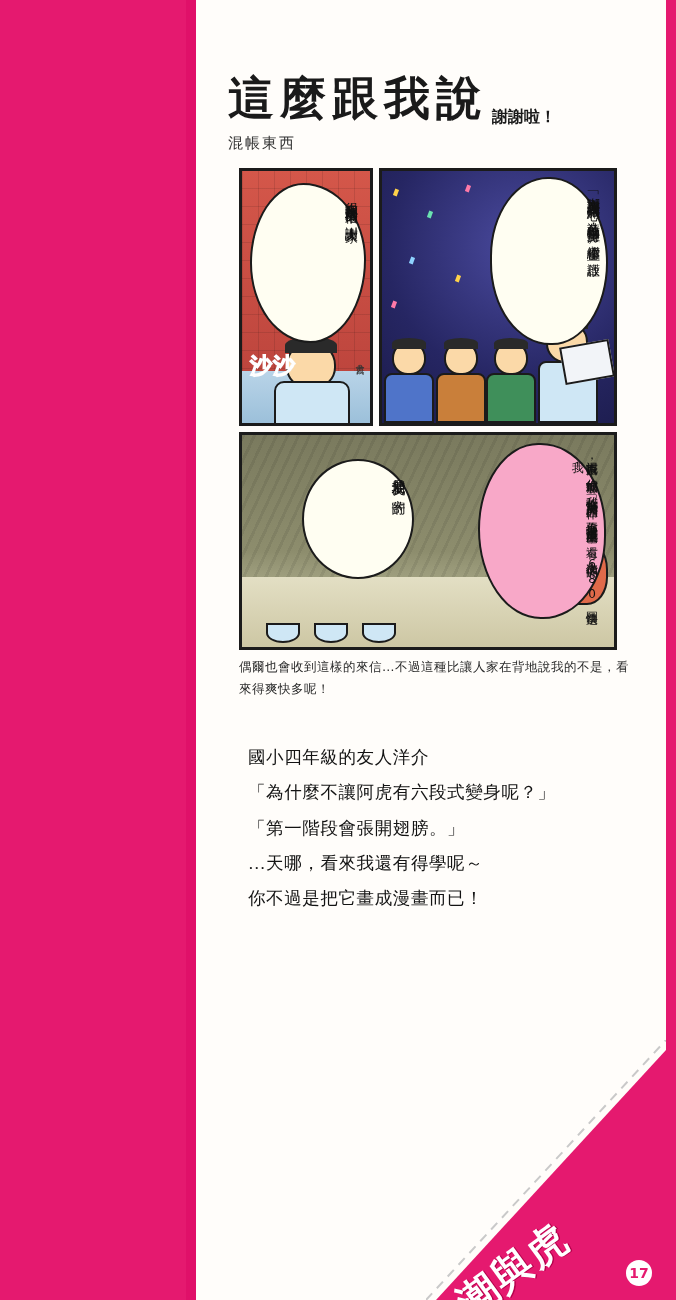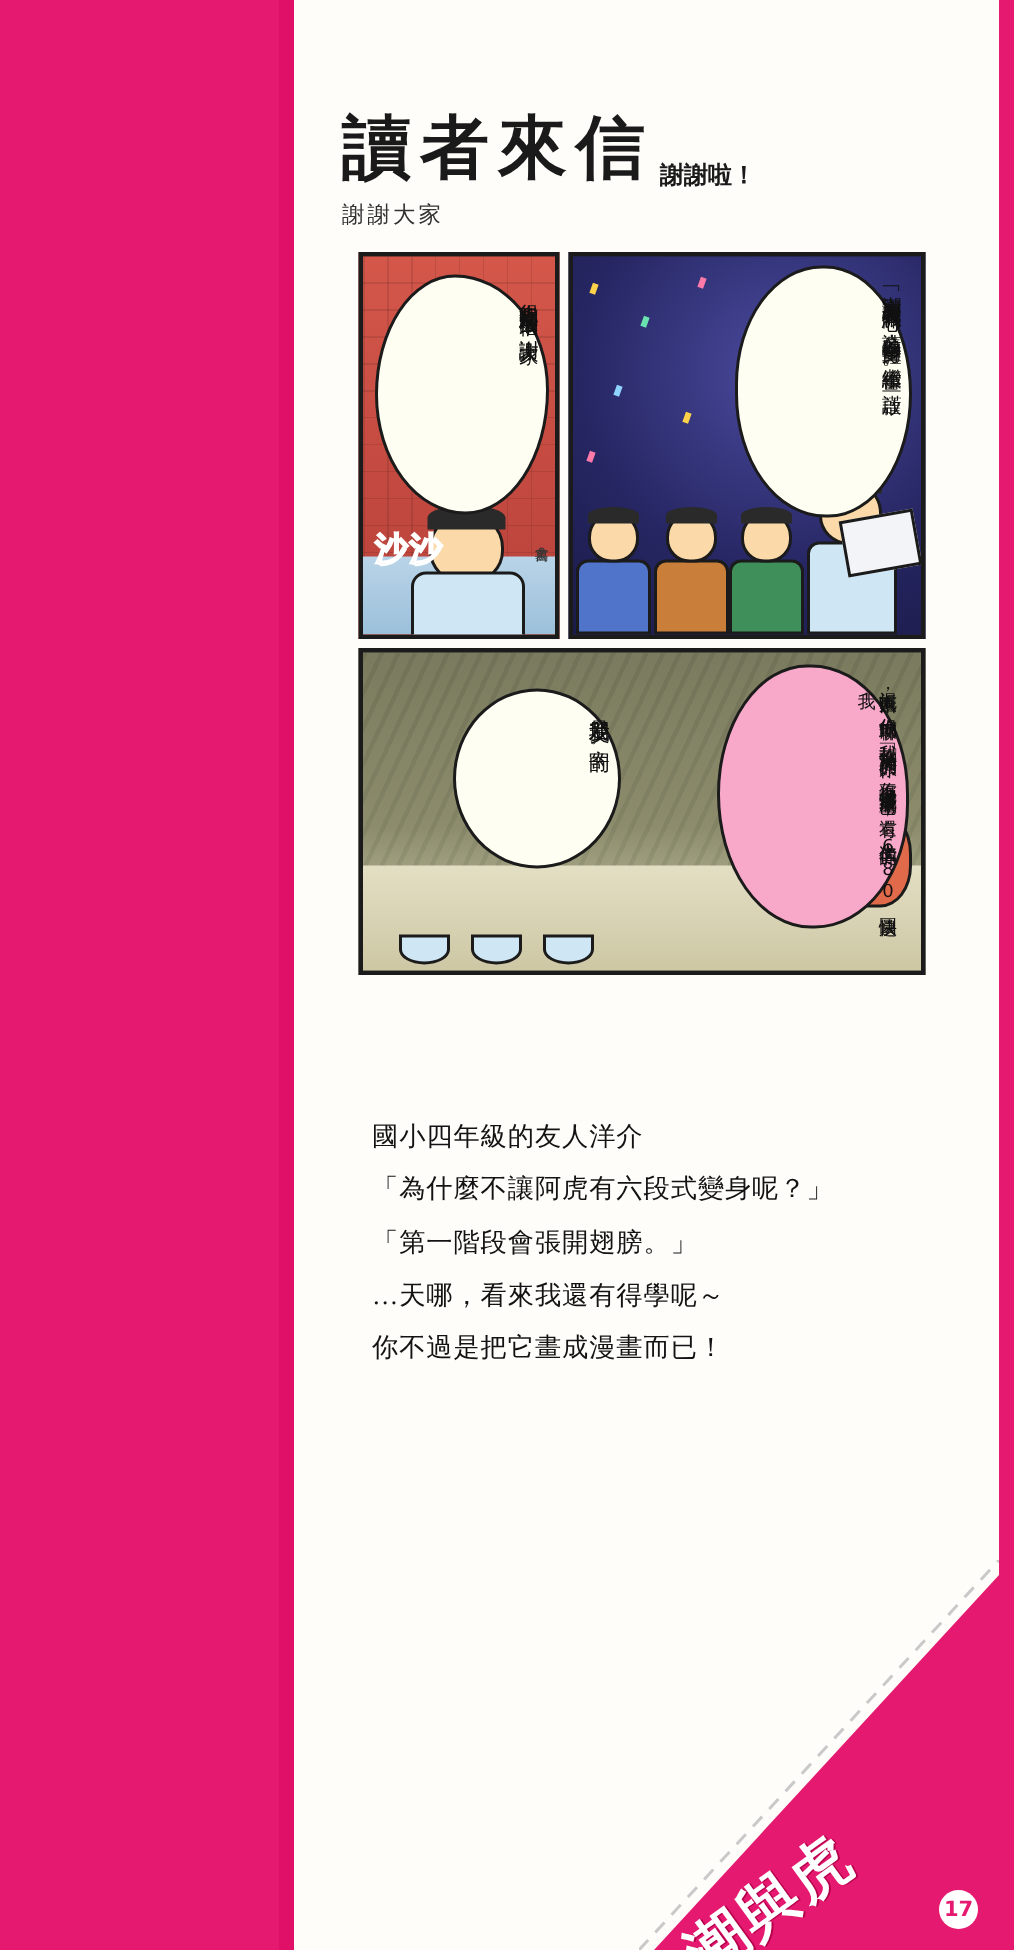--- a/index.html
+++ b/index.html
@@ -263,22 +263,22 @@
 <body>
 
 <div class="page">
 
   <div class="band-left"></div>
   <div class="band-left-edge"></div>
   <div class="white-col"></div>
   <div class="band-right"></div>
 
   <div class="title-wrap">
-    <span class="title-main">讀者來信</span><span class="title-sub">謝謝啦！</span>
-    <div class="title-author">謝謝大家</div>
+    <span class="title-main">這麼跟我說</span><span class="title-sub">謝謝啦！</span>
+    <div class="title-author">混帳東西</div>
   </div>
 
   <div class="comic">
 
     <div class="row1">
 
       <div class="panel p1">
         <div class="p1-wall"></div>
         <div class="p1-floor"></div>
         <div class="head h1"></div>
@@ -337,20 +337,21 @@
       <div class="shoes">
         <div class="shoe"></div>
           <div class="shoe"></div>
           <div class="shoe"></div>
       </div>
       <div class="bubble b4">混帳東西，你很無聊耶！我幫你寫「潮與虎」的原作，你不過是把它畫成漫畫而已！還有，上次借你的680圓快還我！</div>
       <div class="bubble b5">是我朋友…寄的。</div>
     </div>
   </div>
 
+  <div class="caption">偶爾也會收到這樣的來信…不過這種比讓人家在背地說我的不是，看來得爽快多呢！</div>
 
   <div class="bodytext">
     <p>國小四年級的友人洋介</p>
     <p>「為什麼不讓阿虎有六段式變身呢？」</p>
     <p>「第一階段會張開翅膀。」</p>
     <p>…天哪，看來我還有得學呢～</p>
     <p>你不過是把它畫成漫畫而已！</p>
   </div>
 
   <div class="corner"></div>

